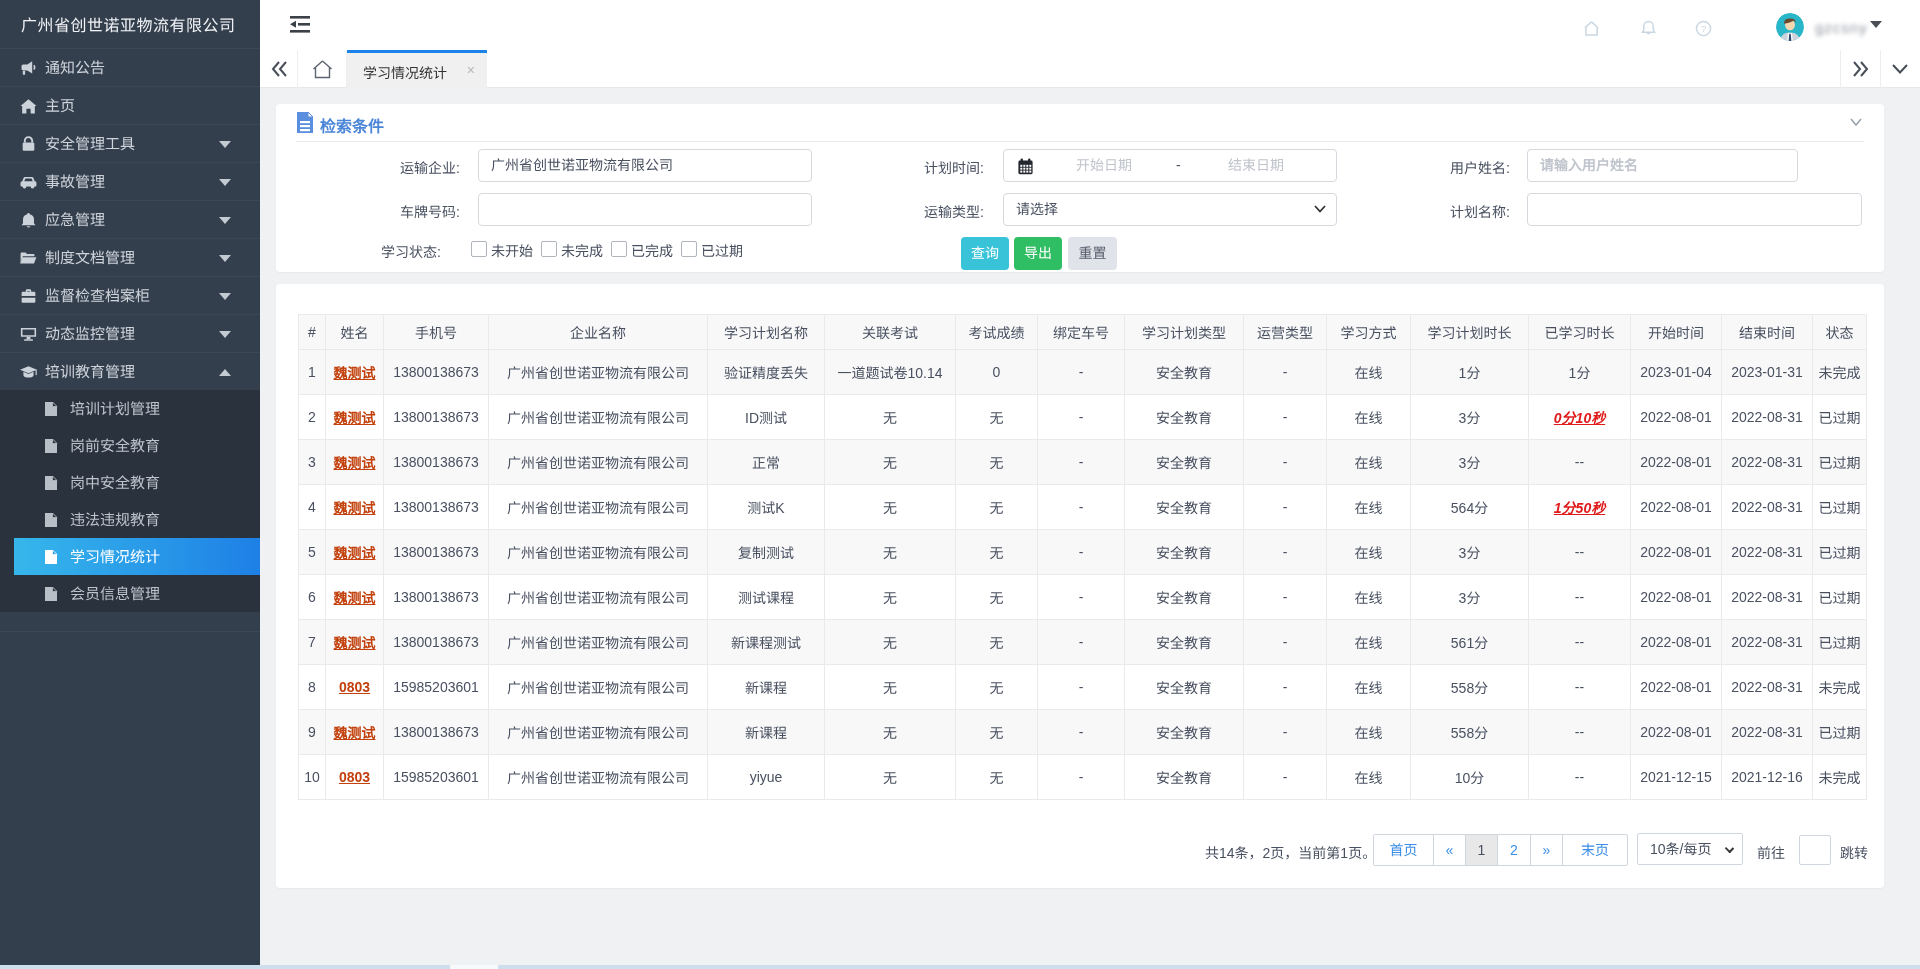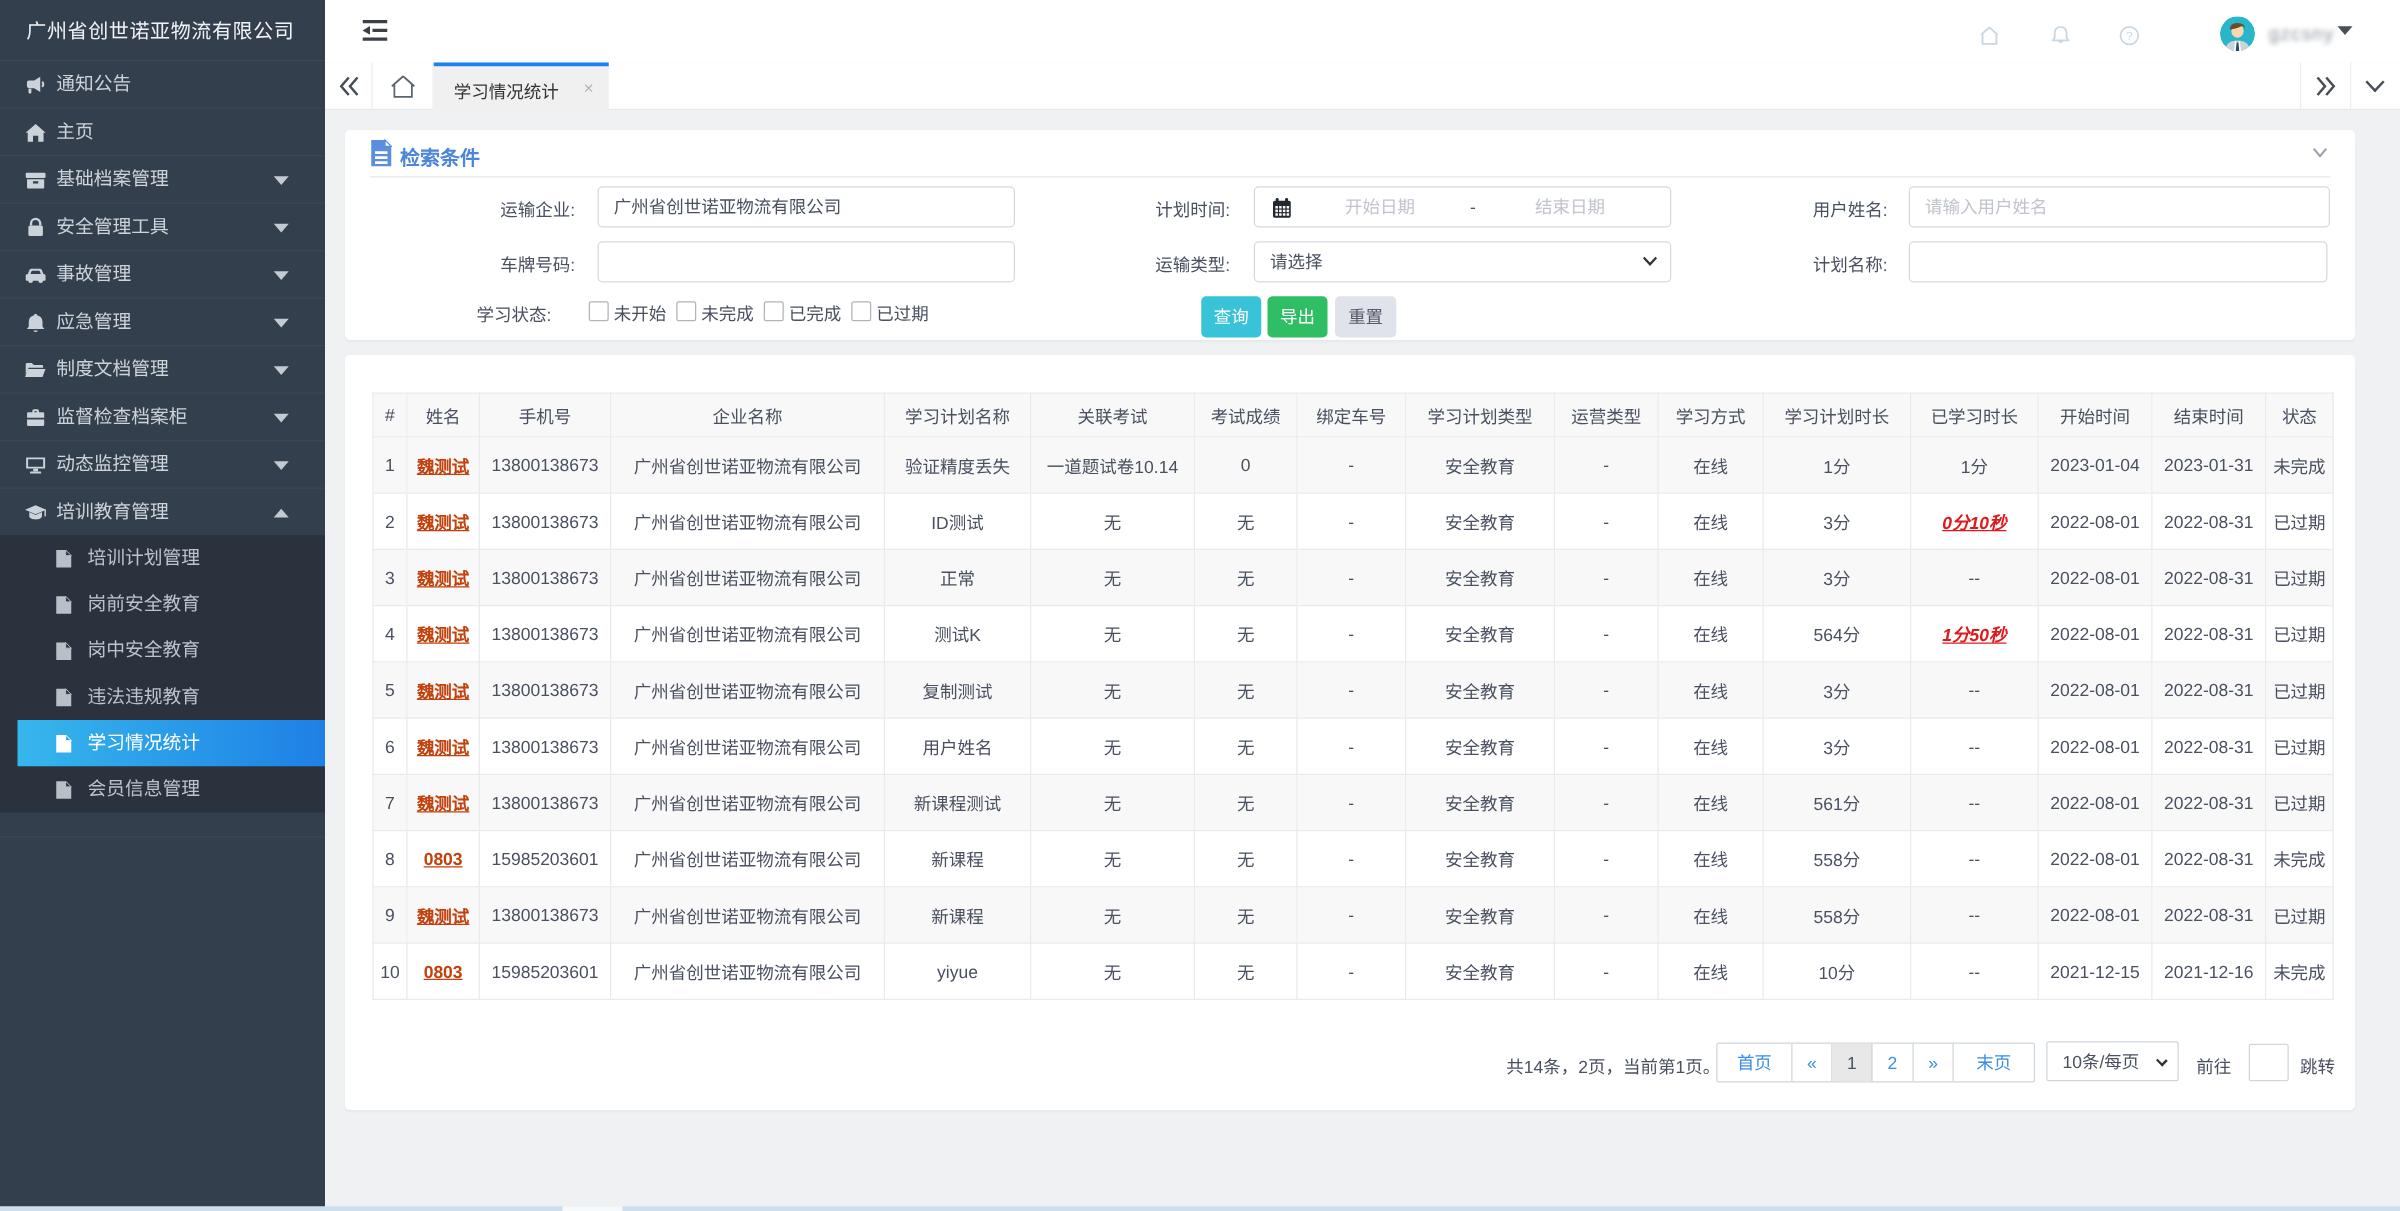--- a/index.html
+++ b/index.html
@@ -89,28 +89,20 @@
           <path d="M3.6 11.3 h2.2 v2.9 a0.8 0.8 0 0 1-0.8 0.8 h-0.6 a0.8 0.8 0 0 1-0.8-0.8 z" fill="#ccd2d9"></path>
           <path d="M14 6 a3 3 0 0 1 0 4" fill="none" stroke="#ccd2d9" stroke-width="1.4"></path>
         </svg>
         <span class="mtxt">通知公告</span>
       </div>
       <div class="mitem">
         <svg class="mico" viewBox="0 0 18 17">
           <path d="M9 2 L16.6 8.6 L15 8.6 L15 15.5 L11 15.5 L11 11 L7 11 L7 15.5 L3 15.5 L3 8.6 L1.4 8.6 Z" fill="#ccd2d9"></path>
         </svg>
         <span class="mtxt">主页</span>
-      </div>
-      <div class="mitem">
-        <svg class="mico" viewBox="0 0 18 17">
-          <rect x="1.5" y="3" width="15" height="4" rx="0.8" fill="#ccd2d9"></rect>
-          <path d="M2.5 8 h13 v6.2 a0.8 0.8 0 0 1-0.8 0.8 H3.3 a0.8 0.8 0 0 1-0.8-0.8 z M7 9.5 h4 v1.6 h-4 z" fill="#ccd2d9" fill-rule="evenodd"></path>
-        </svg>
-        <span class="mtxt">基础档案管理</span>
-        <span class="caret"></span>
       </div>
       <div class="mitem">
         <svg class="mico" viewBox="0 0 18 17">
           <path d="M5.5 7 V5.5 a3.5 3.5 0 0 1 7 0 V7" fill="none" stroke="#ccd2d9" stroke-width="1.8"></path>
           <rect x="3.5" y="7" width="11" height="8" rx="1.2" fill="#ccd2d9"></rect>
         </svg>
         <span class="mtxt">安全管理工具</span>
         <span class="caret"></span>
       </div>
       <div class="mitem">
@@ -315,21 +307,21 @@
           <rect x="2.3" y="12.6" width="2" height="2" fill="#fff"></rect>
           <rect x="5.3" y="12.6" width="2" height="2" fill="#fff"></rect>
           <rect x="8.3" y="12.6" width="2" height="2" fill="#fff"></rect>
           <rect x="11.3" y="12.6" width="2" height="2" fill="#fff"></rect>
         </svg>
         <span class="ph" style="position:absolute;left:72px;">开始日期</span>
         <span style="position:absolute;left:172px;color:#495060;">-</span>
         <span class="ph" style="position:absolute;left:224px;">结束日期</span>
       </div>
       <div class="flabel" style="top:53px;left:1150px;width:84px;">用户姓名:</div>
-      <div class="finput ph" style="top:45px;left:1251px;width:337px;">请输入用户姓名</div>
+      <div class="finput ph" style="top:45px;left:1251px;width:271px;font-weight:bold;">请输入用户姓名</div>
       <div class="flabel" style="top:97px;left:100px;width:84px;">车牌号码:</div>
       <div class="finput" style="top:89px;left:202px;width:334px;"></div>
       <div class="flabel" style="top:97px;left:624px;width:84px;text-align:right;">运输类型:</div>
       <div class="finput" style="top:89px;left:727px;width:334px;">请选择<svg style="position:absolute;right:10px;top:11px" width="12" height="8" viewBox="0 0 12 8">
           <path d="M1 1 L6 6.5 L11 1" fill="none" stroke="#333" stroke-width="1.8"></path>
         </svg></div>
       <div class="flabel" style="top:97px;left:1150px;width:84px;">计划名称:</div>
       <div class="finput" style="top:89px;left:1251px;width:335px;"></div>
       <div class="flabel" style="top:137px;left:100px;width:65px;">学习状态:</div>
       <div class="cb" style="left:195px;top:137px;"></div>
@@ -472,21 +464,21 @@
           <td>--</td>
           <td>2022-08-01</td>
           <td>2022-08-31</td>
           <td>已过期</td>
         </tr>
         <tr class="even">
           <td>6</td>
           <td><a class="nlink">魏测试</a></td>
           <td>13800138673</td>
           <td>广州省创世诺亚物流有限公司</td>
-          <td>用户姓名</td>
+          <td>测试课程</td>
           <td>无</td>
           <td>无</td>
           <td>-</td>
           <td>安全教育</td>
           <td>-</td>
           <td>在线</td>
           <td>3分</td>
           <td>--</td>
           <td>2022-08-01</td>
           <td>2022-08-31</td>

